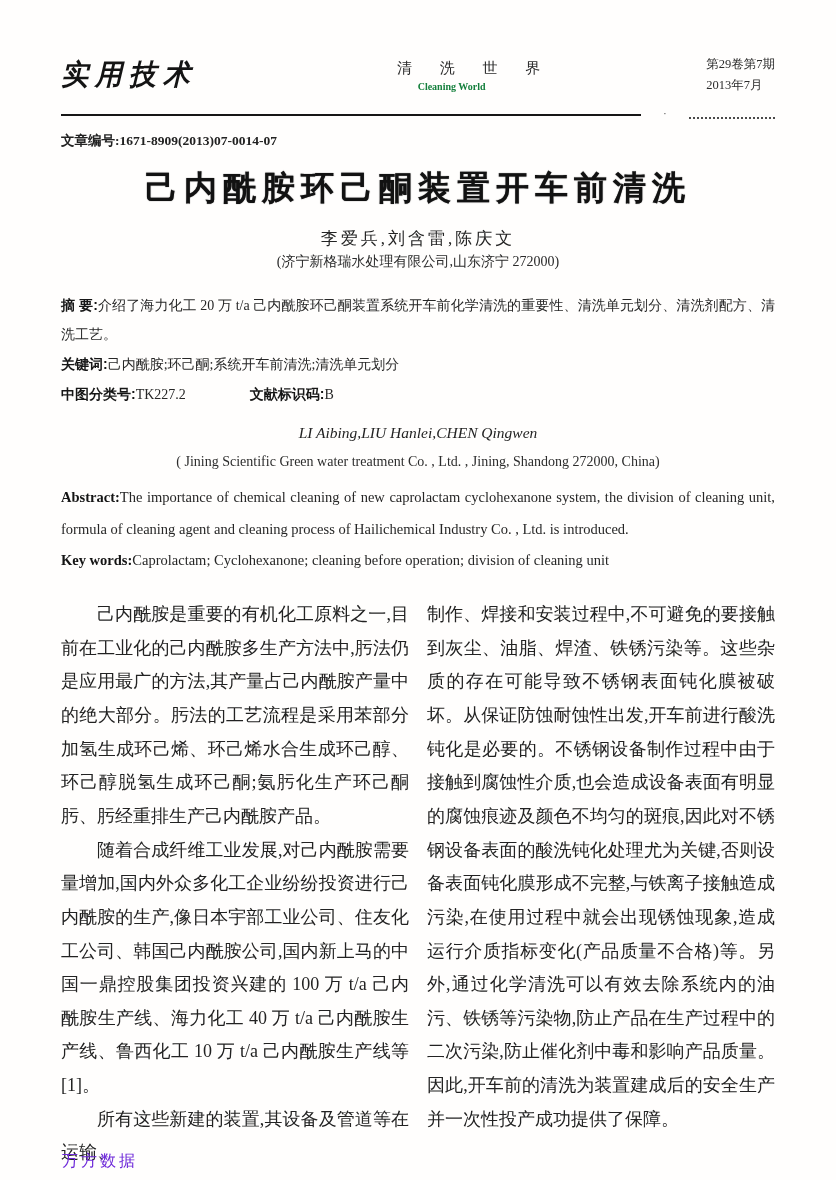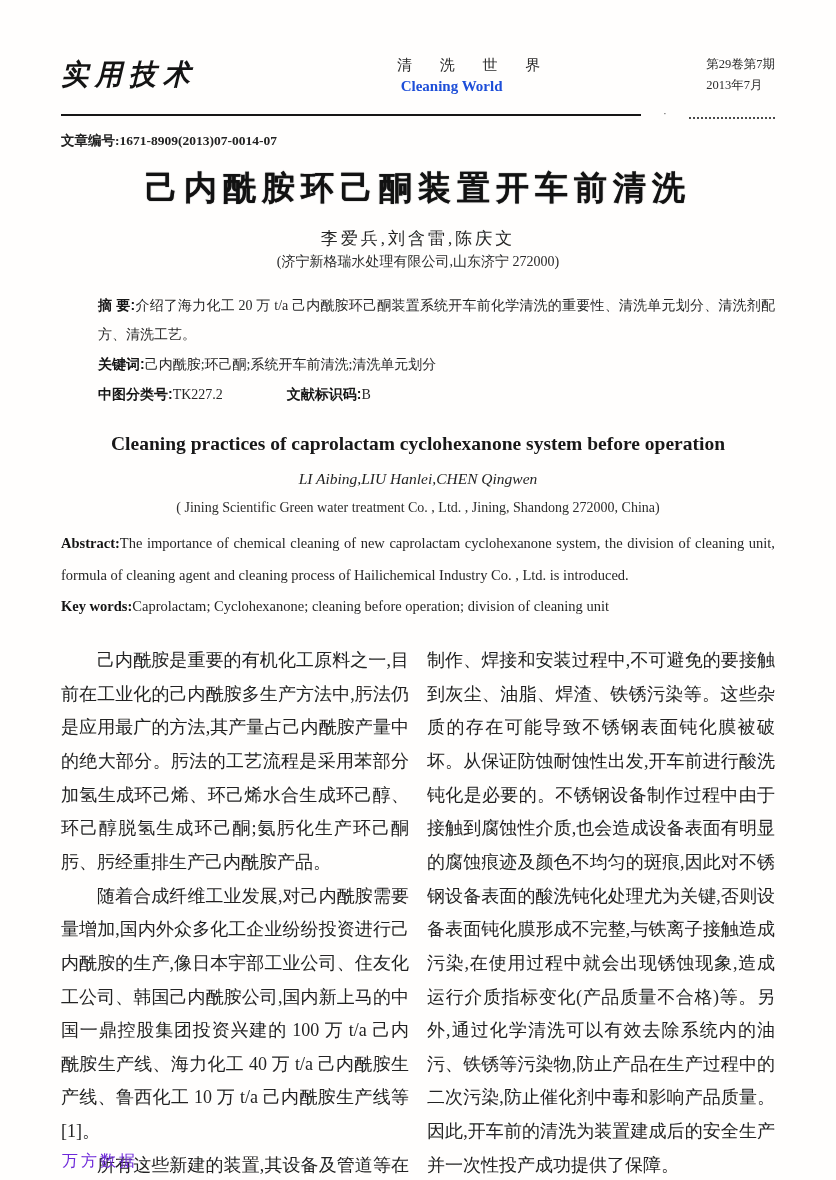--- a/index.html
+++ b/index.html
@@ -17,42 +17,42 @@
   
   .hdr{display:flex;justify-content:space-between;align-items:center;padding-top:44px;height:62px;}
   .col-name{
     font-family:"Liberation Serif","DejaVu Serif",serif;
     font-weight:bold;font-style:italic;
     font-size:27px;letter-spacing:7px;color:#141414;
     transform:scaleY(1.05);
   }
   .journal{ text-align:center; }
   .journal-cn{font-size:15px;letter-spacing:12px;color:#2a2a2a;margin-left:46px;}
-  .journal-en{font-weight:bold;font-size:15px;margin-top:3px;color:#1d4ed8;}
+  .journal-en{font-weight:bold;font-size:10px;margin-top:3px;color:#15803d;}
   .issue{text-align:left;font-size:12.5px;line-height:1.7;color:#2b2b2b;}
 
   .rule-row{display:flex;align-items:flex-end;margin-top:6px;}
   .rule-solid{flex:0 0 580px;border-top:2px solid #161616;}
   .rule-gap{flex:0 0 48px;text-align:center;font-size:10px;color:#333;line-height:4px;}
   .rule-dotted{flex:1;border-top:2px dotted #4a4a4a;margin-bottom:-3px;}
 
   .article-no{margin-top:16px;font-size:13.5px;font-weight:bold;color:#222;}
 
   
   .title-cn{
     margin-top:16px;text-align:center;
     font-family:"Liberation Sans","DejaVu Sans",sans-serif;
     font-weight:bold;font-size:33px;letter-spacing:6px;color:#121212;
     text-shadow:0 0 1px #444;
   }
   .authors-cn{margin-top:16px;text-align:center;font-size:17px;letter-spacing:3px;color:#242424;}
   .affil-cn{margin-top:3px;text-align:center;font-size:14px;color:#2a2a2a;}
 
   
-  .abs-cn{margin-top:20px;font-size:14px;line-height:2.08;color:#272727;text-align:justify;margin-left:37px;}
+  .abs-cn{margin-top:20px;font-size:14px;line-height:2.08;color:#272727;text-align:justify;}
   .abs-cn .lbl{font-weight:bold;font-family:"Liberation Sans","DejaVu Sans",sans-serif;color:#161616;}
   .abs-line{margin-top:1px;}
   .clc-gap{display:inline-block;width:64px;}
 
   
   .en-title{margin-top:24px;text-align:center;font-weight:bold;font-size:19.5px;color:#181818;}
   .en-authors{margin-top:15px;text-align:center;font-style:italic;font-size:15.5px;color:#232323;}
   .en-affil{margin-top:12px;text-align:center;font-size:14px;color:#2c2c2c;}
   .en-abs{margin-top:12px;font-size:14.5px;line-height:2.15;text-align:justify;color:#262626;}
   .en-abs .lbl{font-weight:bold;color:#141414;}
@@ -114,21 +114,20 @@
         <span class="lbl">摘  要:</span><span>介绍了海力化工 20 万 t/a 己内酰胺环己酮装置系统开车前化学清洗的重要性、清洗单元划分、清洗剂配方、清洗工艺。</span>
       </div>
       <div class="abs-line">
         <span class="lbl">关键词:</span><span>己内酰胺;环己酮;系统开车前清洗;清洗单元划分</span>
       </div>
       <div class="abs-line">
         <span class="lbl">中图分类号:</span><span>TK227.2</span><span class="clc-gap"></span><span class="lbl">文献标识码:</span><span>B</span>
       </div>
     </div>
 
-    <div class="en-title">Cleaning practices of caprolactam cyclohexanone system before operation</div>
     <div class="en-authors">LI Aibing,LIU Hanlei,CHEN Qingwen</div>
     <div class="en-affil">( Jining Scientific Green water treatment Co. , Ltd. , Jining, Shandong 272000, China)</div>
     <div class="en-abs">
       <div>
         <span class="lbl">Abstract:</span><span>The importance of chemical cleaning of new caprolactam cyclohexanone system, the division of cleaning unit, formula of cleaning agent and cleaning process of Hailichemical Industry Co. , Ltd. is introduced.</span>
       </div>
       <div class="en-kw">
         <span class="lbl">Key words:</span><span>Caprolactam; Cyclohexanone; cleaning before operation; division of cleaning unit</span>
       </div>
     </div>

